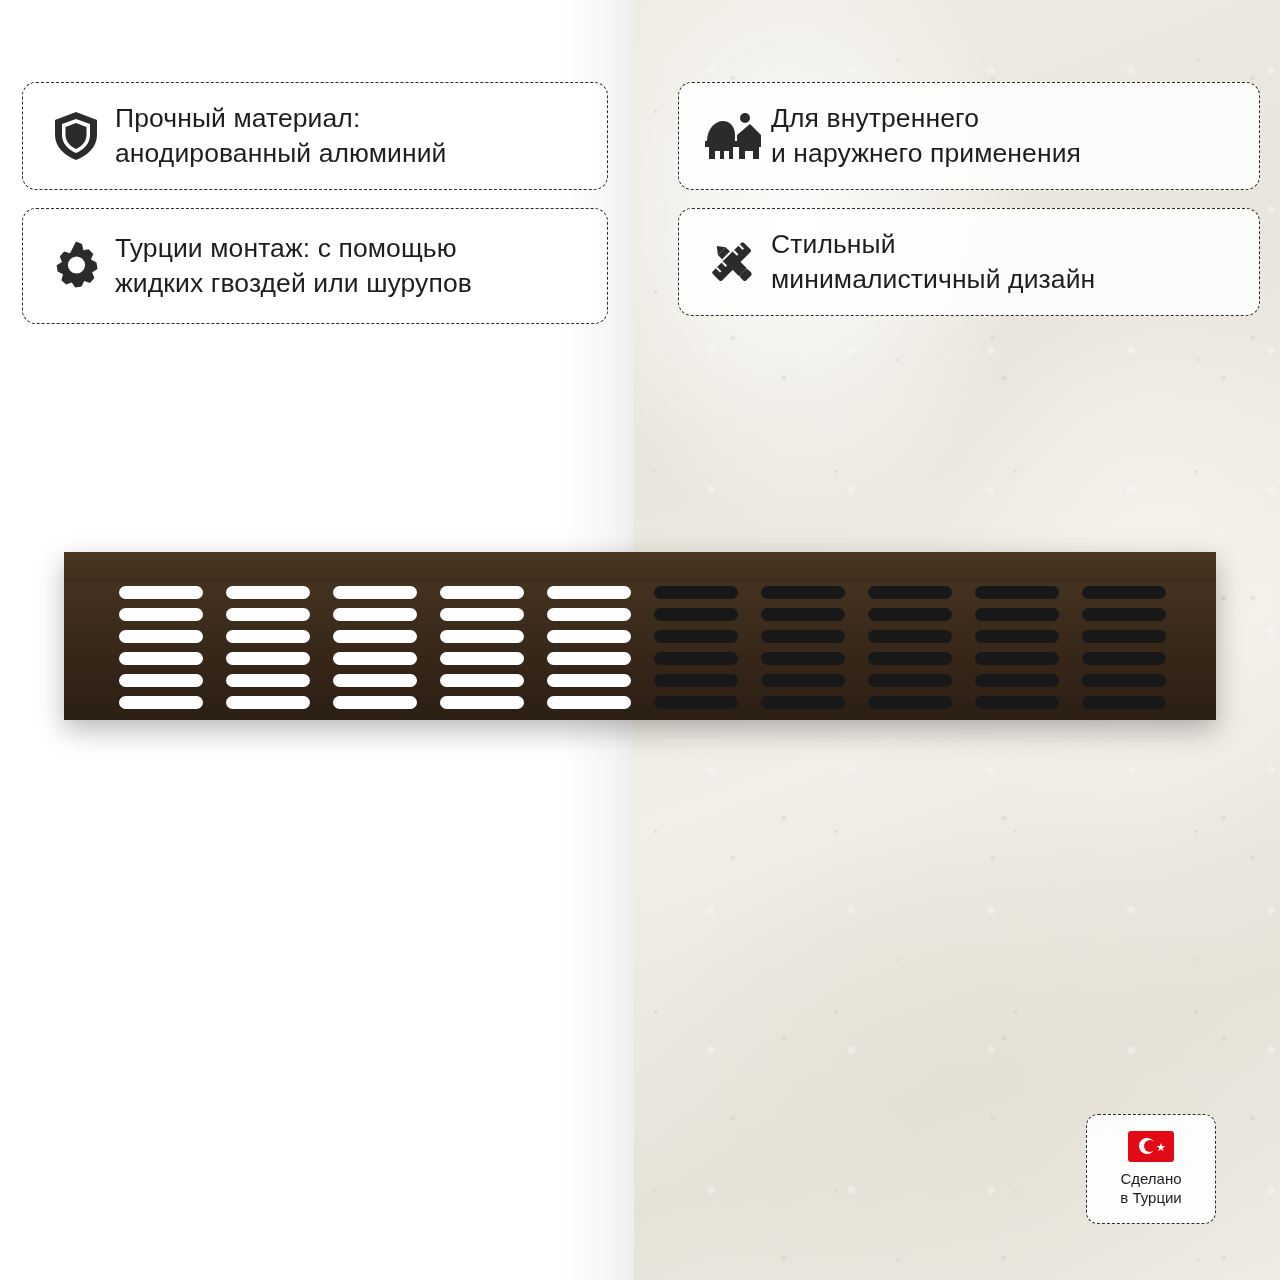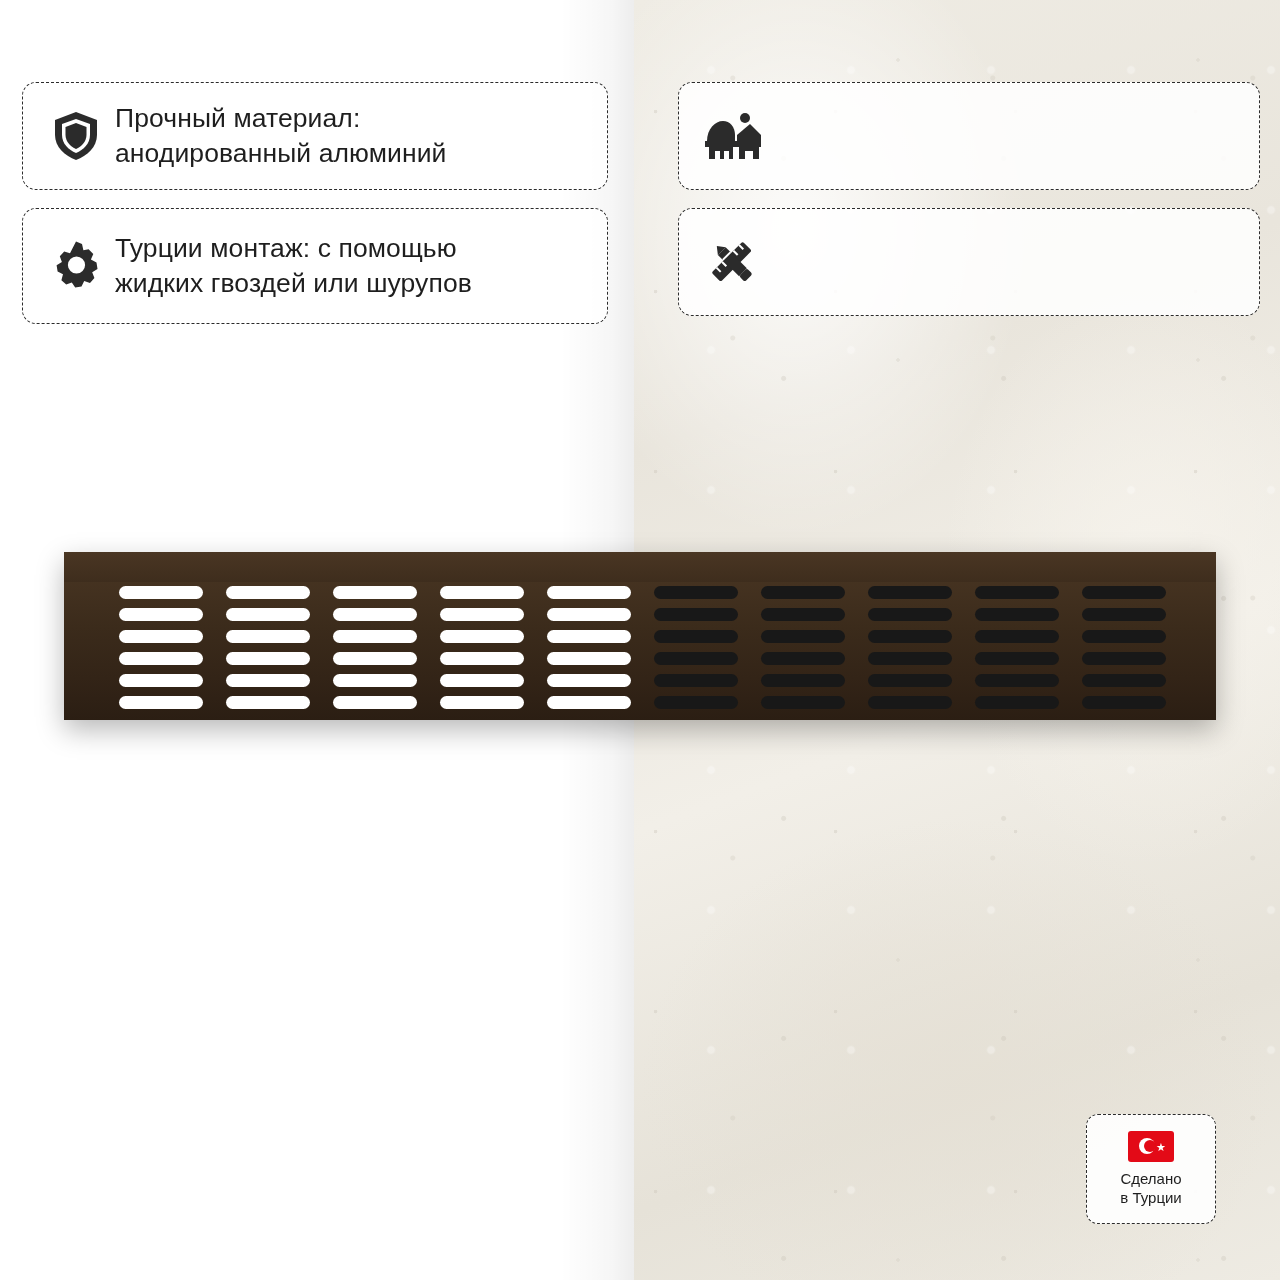--- a/index.html
+++ b/index.html
@@ -199,20 +199,22 @@
       <path d="M4 30 C4 18 12 10 20 10 C27 10 32 16 32 24 L32 30 Z" fill="#2b2b2b"></path>
       <path d="M34 24 L47 13 L58 24 L58 30 L34 30 Z" fill="#2b2b2b"></path>
       <rect x="2" y="30" width="56" height="6" fill="#2b2b2b"></rect>
       <rect x="36" y="36" width="20" height="12" fill="#2b2b2b"></rect>
       <rect x="42" y="40" width="8" height="8" fill="#ffffff"></rect>
       <rect x="6" y="36" width="24" height="12" fill="#2b2b2b"></rect>
       <rect x="12" y="40" width="5" height="8" fill="#ffffff"></rect>
       <rect x="21" y="40" width="5" height="8" fill="#ffffff"></rect>
     </svg>
   </span>
+  <span class="card-text">Для внутреннего
+и наружнего применения</span>
 </div>
 
 <div class="feature-card" id="card-design">
   <span class="icon-wrap">
     <svg width="52" height="50" viewBox="0 0 52 50" aria-hidden="true">
       <g transform="rotate(-45 26 25)">
         <rect x="4" y="18" width="44" height="13" rx="2" fill="#2b2b2b"></rect>
         <rect x="10" y="18" width="2" height="6" fill="#ffffff"></rect>
         <rect x="18" y="18" width="2" height="6" fill="#ffffff"></rect>
         <rect x="26" y="18" width="2" height="6" fill="#ffffff"></rect>
@@ -220,20 +222,22 @@
         <rect x="42" y="18" width="2" height="6" fill="#ffffff"></rect>
       </g>
       <g transform="rotate(45 26 25)">
         <polygon points="4,24.5 11,19 11,30" fill="#2b2b2b"></polygon>
         <rect x="11" y="19" width="30" height="11" fill="#2b2b2b"></rect>
         <rect x="41" y="19" width="8" height="11" rx="2" fill="#2b2b2b"></rect>
         <rect x="17" y="19" width="2" height="11" fill="#ffffff"></rect>
       </g>
     </svg>
   </span>
+  <span class="card-text">Стильный
+минималистичный дизайн</span>
 </div>
 
 <div id="grille">
     <div class="slot-col" style="left: 55px; top: 34px;">
       <div class="slot slot-light" style="background: rgb(255, 255, 255);"></div>
       <div class="slot slot-light" style="background: rgb(255, 255, 255);"></div>
       <div class="slot slot-light" style="background: rgb(255, 255, 255);"></div>
       <div class="slot slot-light" style="background: rgb(255, 255, 255);"></div>
       <div class="slot slot-light" style="background: rgb(255, 255, 255);"></div>
       <div class="slot slot-light" style="background: rgb(255, 255, 255);"></div>

